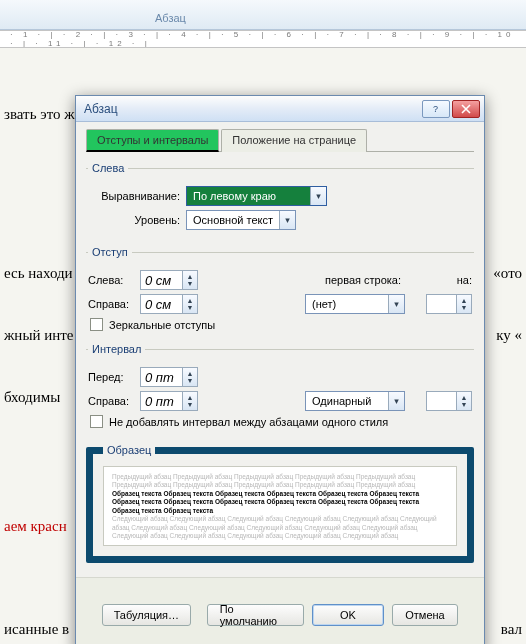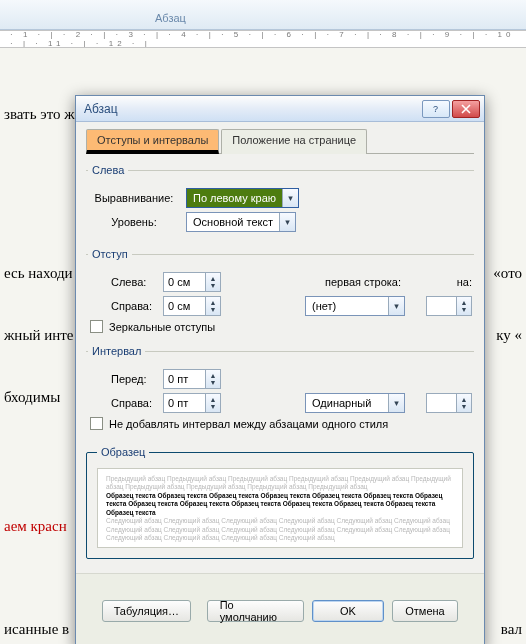--- a/index.html
+++ b/index.html
@@ -66,51 +66,51 @@
 
   .body { padding: 6px 10px 10px; }
   .tabs {
     display:flex; border-bottom:1px solid #aeb0a8; margin-bottom:6px;
   }
   .tab {
     padding:4px 10px; border:1px solid #aeb0a8; border-bottom:none;
     background:#eceee6; margin-right:2px; position:relative; top:1px;
     border-radius:2px 2px 0 0; color:#333;
   }
-  .tab.active { background:#fdba74; border-bottom:4px solid #000000; }
+  .tab.active { background:#22c55e; border-bottom:2px solid #000000; }
 
   fieldset {
     border:none; border-top:1px solid #c8cac0; margin:10px 0 4px; padding:8px 2px 2px;
   }
   legend { padding:0 4px; color:#1a3e74; font-size:11px; }
   .row { display:flex; align-items:center; margin:4px 0; gap:6px; }
-  .lbl { width:92px; text-align:center; }
-  .lbl2 { width:46px;margin-left:23px; }
+  .lbl { width:92px; text-align:right; }
+  .lbl2 { width:46px; }
   .col-r { margin-left:auto; display:flex; align-items:center; gap:21px;}
   .sel {
     display:flex; align-items:center; border:1px solid #7a94b8; background:#fff;
     height:20px;
   }
-  .sel.hl { background:#4d7c0f; color:#fff; border-color:#2f5ea1;}
+  .sel.hl { background:#15803d; color:#fff; border-color:#2f5ea1;gap:28px;}
   .sel .val { padding:0 6px; min-width:90px; font-size:11px;}
   .sel .arrow, .spin .arrows {
     width:16px; border-left:1px solid #9ab; display:flex; flex-direction:column;
     align-items:center; justify-content:center; background:linear-gradient(#f7faff,#d9e6f4);
     color:#345; height:100%;
   }
   .sel .arrow { font-size:9px; }
   .spin {
     display:flex; border:1px solid #9ab; background:#fff; height:20px; width:58px;
   }
-  .spin .val { flex:1; padding:8px 4px; display:flex; align-items:center; font-size:11px;}
+  .spin .val { flex:1; padding:8px 4px; display:flex; align-items:center; font-size:13px;font-style:italic;}
   .spin .arrows { width:15px;}
   .spin .arrows div { font-size:7px; line-height:7px;}
   .chk { display:flex; align-items:center; gap:6px; margin:2px 0 0 2px;}
   .chk .box { width:13px; height:13px; border:1px solid #8a8f84; background:#fff;}
-  fieldset.preview { border:1px solid #0c4a6e; border-radius:2px; padding:10px; margin-top:14px;}
+  fieldset.preview { border:7px solid #0c4a6e; border-radius:2px; padding:10px; margin-top:14px;}
   .preview-box {
     border:1px solid #c8cac0; background:#fff; height:80px; padding:6px 8px;
     font-size:6.5px; line-height:1.3; color:#b8b8b8; overflow:hidden;
   }
   .preview-box .bold { color:#000; font-weight:bold;}
   .footer {
     display:flex; gap:8px; padding:26px; border-top:1px solid #d6d8cf;
     background:#eceee5;
   }
   .footer .spacer { flex:1; }

